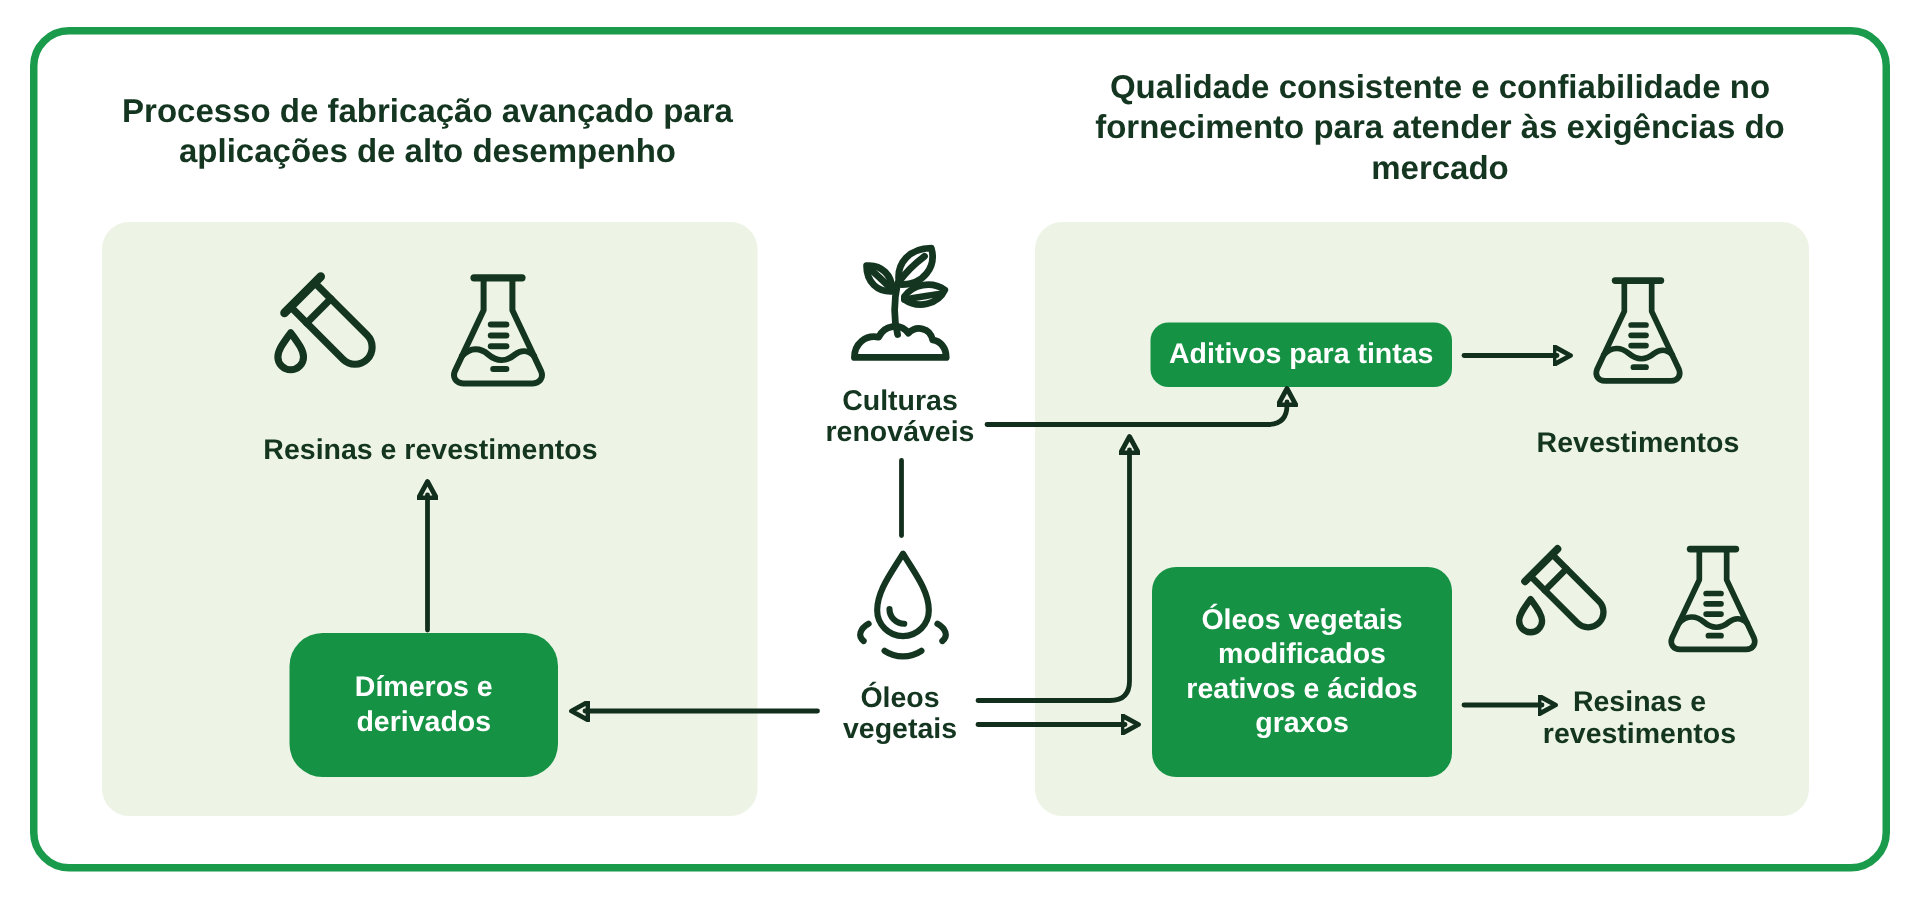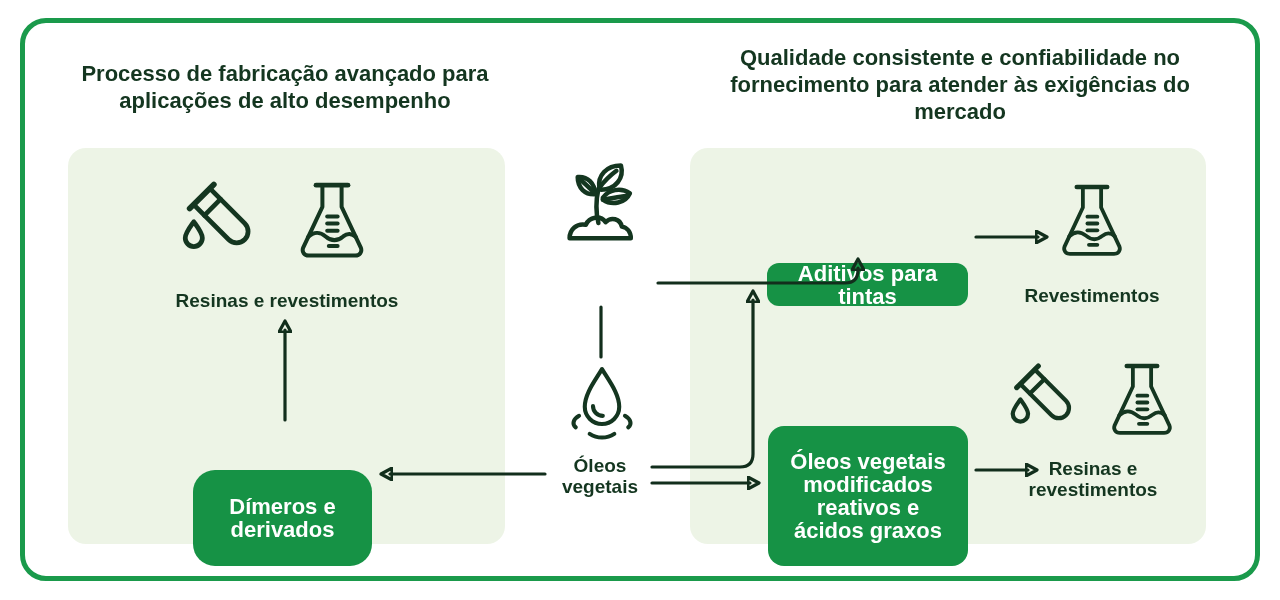--- a/index.html
+++ b/index.html
@@ -15,21 +15,21 @@
   html,body{width:1280px;height:600px;background:var(--page-bg);font-family:"Liberation Sans",sans-serif;}
   .canvas{position:relative;width:1280px;height:600px;background:var(--page-bg);overflow:hidden;}
   .frame{position:absolute;left:20px;top:18px;width:1240px;height:563px;border:5px solid var(--border-green);border-radius:26px;background:var(--page-bg);}
   .title{position:absolute;font-weight:bold;font-size:22px;line-height:27px;color:var(--ink-dark);text-align:center;}
   .title.left{left:60px;top:60px;width:450px;}
   .title.right{left:725px;top:44px;width:470px;}
   .panel{position:absolute;background:var(--panel-bg);border-radius:18px;}
   .panel.left{left:68px;top:148px;width:437px;height:396px;}
   .panel.right{left:690px;top:148px;width:516px;height:396px;}
   .lbl{position:absolute;font-weight:bold;color:var(--ink-dark);font-size:19px;line-height:21px;text-align:center;}
-  .node{position:absolute;background:var(--node-green);color:var(--node-text);font-weight:bold;font-size:22px;line-height:23px;text-align:center;display:flex;align-items:center;justify-content:center;margin-top:48px;}
+  .node{position:absolute;background:var(--node-green);color:var(--node-text);font-weight:bold;font-size:19px;line-height:23px;text-align:center;display:flex;align-items:center;justify-content:center;}
   .icon{position:absolute;color:var(--ink-dark);}
   .icon svg{display:block;width:100%;height:100%;}
   .overlay{position:absolute;left:0;top:0;width:1280px;height:600px;pointer-events:none;}
   .overlay path,.overlay line{stroke:var(--line-dark);stroke-width:3.2;fill:none;stroke-linecap:round;}
 </style>
 </head>
 <body>
 
 <div class="canvas">
   <div class="frame"></div>
@@ -68,20 +68,21 @@
       <path d="M14,87 c0,-10 8,-17 18,-15 c4,-9 16,-11 22,-3 c6,-6 16,-4 18,5 c6,1 10,6 10,13 z"></path>
       <path d="M46,70 c-3,-12 -3,-24 0,-38"></path>
       <path d="M47,31 c-2,-14 8,-25 24,-25 c4,14 -6,27 -22,27 z"></path>
       <path d="M66,12 c-8,6 -14,12 -19,19"></path>
       <path d="M51,42 c6,-9 20,-12 30,-5 c-5,11 -20,14 -30,7 z"></path>
       <path d="M77,40 c-9,1 -18,3 -26,4"></path>
       <path d="M43,38 c-12,1 -20,-7 -20,-19 c11,-1 19,7 19,18 z"></path>
       <path d="M26,22 c6,5 11,10 16,15"></path>
     </svg>
   </div>
+  <div class="lbl" style="left:530px;top:257px;width:140px;">Culturas renováveis</div>
   <div class="icon" style="left:561px;top:360px;width:82px;height:92px;">
     <svg viewBox="0 0 100 100" fill="none" stroke="currentColor" stroke-width="5" stroke-linecap="round" stroke-linejoin="round">
       <path d="M50,5 C41,20 29,35 29,51 a21,21 0 0 0 42,0 C71,35 59,20 50,5 z"></path>
       <path d="M39,50 a12,12 0 0 0 12,12"></path>
       <path d="M22,62 c-7,4 -9,10 -4,14"></path>
       <path d="M78,62 c7,4 9,10 4,14"></path>
       <path d="M35,84 c9,6 21,6 30,0"></path>
     </svg>
   </div>
   <div class="lbl" style="left:545px;top:455px;width:110px;">Óleos vegetais</div>

